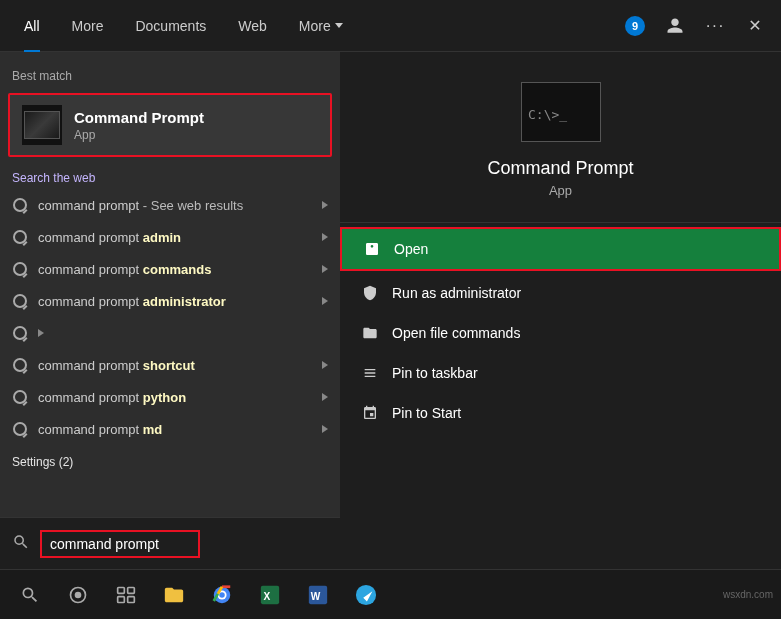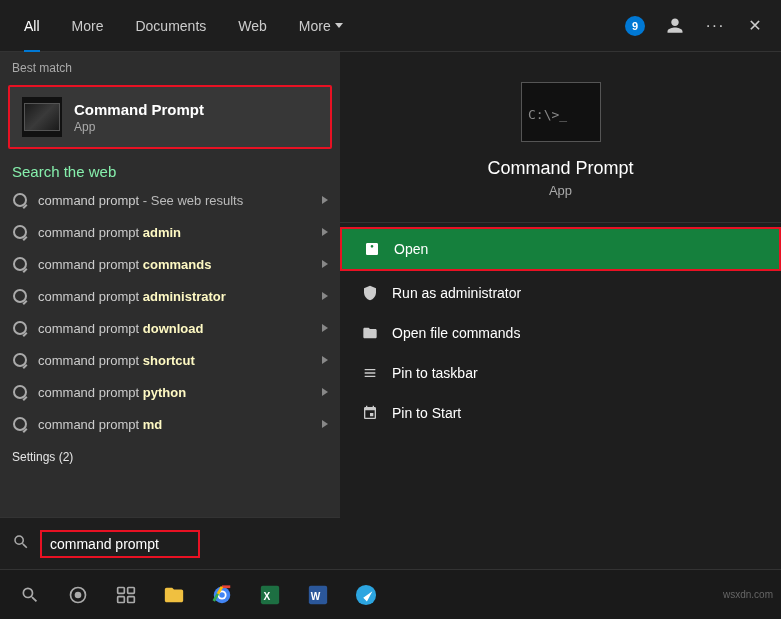--- a/index.html
+++ b/index.html
@@ -118,21 +118,21 @@
       background: #2d2d2d;
       display: flex;
       flex-direction: column;
       overflow: hidden;
     }
 
     
     .section-label {
       color: #aaa;
       font-size: 12px;
-      padding: 9px 12px 6px 12px;
+      padding: 17px 12px 6px 12px;
       font-weight: 500;
     }
 
     .best-match-item {
       display: flex;
       align-items: center;
       padding: 10px 12px;
       margin: 4px 8px;
       background: rgba(255,255,255,0.05);
       border: 2px solid #e81123;
@@ -168,22 +168,22 @@
     }
 
     .app-info-type {
       font-size: 12px;
       color: #aaa;
       margin-top: 2px;
     }
 
     
     .web-section-label {
-      color: #86efac;
-      font-size: 15px;
+      color: #c4b5fd;
+      font-size: 12px;
       padding: 10px 12px 4px 12px;
       font-weight: 500;
     }
 
     
     .search-item {
       display: flex;
       align-items: center;
       padding: 8px 12px;
       cursor: pointer;
@@ -461,21 +461,20 @@
         <div class="search-icon-wrap">
           <div class="search-icon-circle"></div>
         </div>
         <span class="search-text">command prompt <span class="bold-part">administrator</span></span>
         <div class="chevron-right"></div>
       </div>
       <div class="search-item">
         <div class="search-icon-wrap">
           <div class="search-icon-circle"></div>
         </div>
-        <span class="search-text">command prompt <span class="bold-part">download</span></span>
         <div class="chevron-right"></div>
       </div>
       <div class="search-item">
         <div class="search-icon-wrap">
           <div class="search-icon-circle"></div>
         </div>
         <span class="search-text">command prompt <span class="bold-part">shortcut</span></span>
         <div class="chevron-right"></div>
       </div>
       <div class="search-item">

